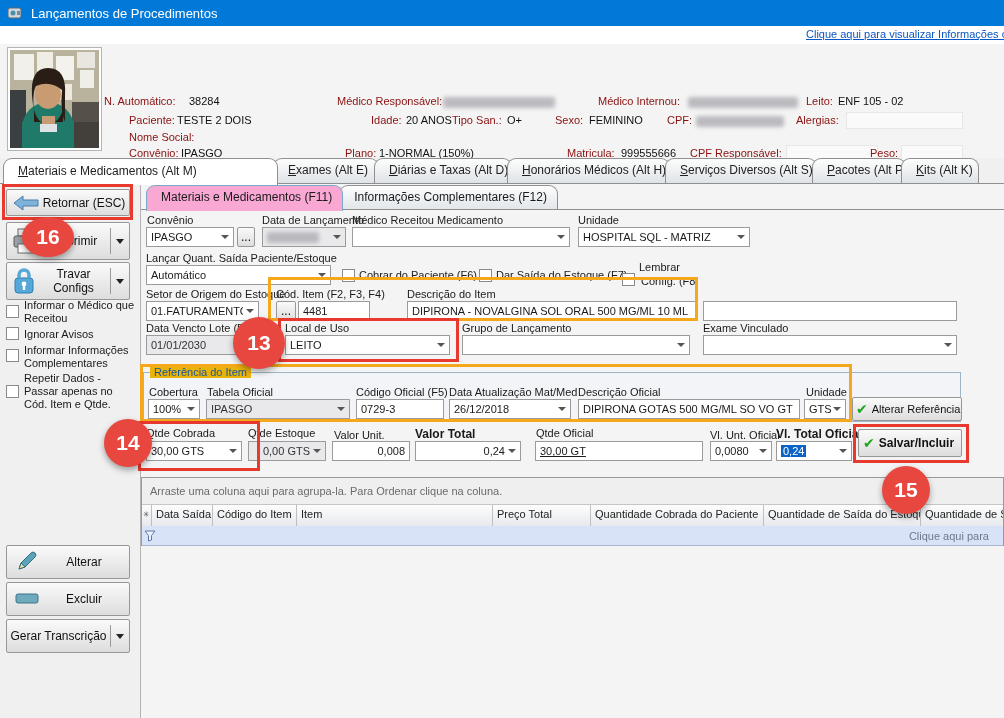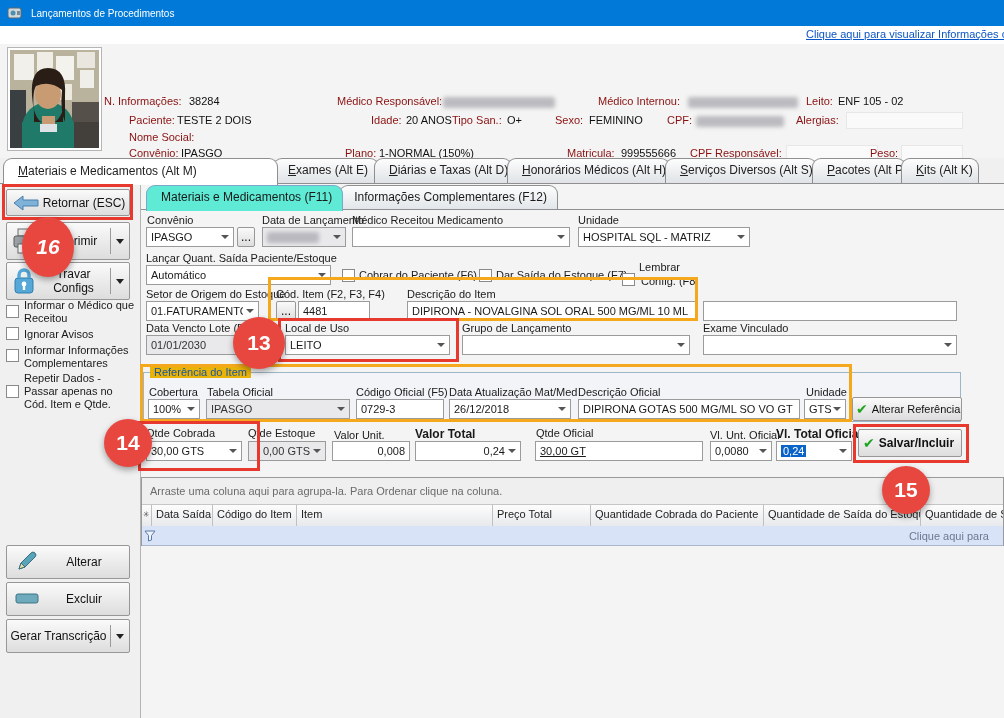--- a/index.html
+++ b/index.html
@@ -1,21 +1,21 @@
 <!DOCTYPE html>
 <html><head>
 <meta charset="utf-8">
 <style>
   html,body{margin:0;padding:0;}
   body{font-family:"Liberation Sans","DejaVu Sans",sans-serif;background:#d8d8d8;}
   #win{position:relative;width:1004px;height:718px;background:#f0f0f0;overflow:hidden;font-size:11px;color:#1a1a1a;}
 
   
   .titlebar{position:absolute;left:0;top:0;width:1004px;height:26px;background:#0079d8;display:flex;align-items:center;}
-  .titlebar .title{color:#fff;font-size:10px;margin-left:8px;}
+  .titlebar .title{color:#fff;font-size:13px;margin-left:8px;}
   .appicon{margin-left:7px;width:16px;height:16px;display:inline-block;}
 
   
   .linkbar{position:absolute;left:0;top:26px;width:1004px;height:18px;background:#ffffff;overflow:hidden;}
   .toplink{position:absolute;left:806px;top:2px;color:#0a55c4;text-decoration:underline;white-space:nowrap;cursor:pointer;}
 
   
   .header{position:absolute;left:0;top:44px;width:1004px;height:114px;background:#f4f4f4;}
   .photo{position:absolute;left:7px;top:3px;width:95px;height:104px;background:#fff;border:1px solid #b5b5b5;padding:2px;box-sizing:border-box;}
   .L{position:absolute;color:#8a1010;white-space:nowrap;}
@@ -23,21 +23,21 @@
   .blur{position:absolute;height:11px;border-radius:2px;background:#b4b4ba;filter:blur(2px);opacity:.9;}
   .faint{position:absolute;height:15px;background:#fafafa;border:1px solid #e7e7e7;}
 
   
   .tabline{position:absolute;left:0;top:183px;width:1004px;height:1px;background:#8f8f8f;}
   .tabbar{position:absolute;left:3px;top:158px;height:26px;display:flex;}
   .maintab{box-sizing:border-box;height:25px;margin-right:-5px;padding:4px 8px 0 14px;border:1px solid #8f8f8f;border-bottom:none;border-radius:9px 9px 0 0;background:linear-gradient(#fdfdfd,#dfe3e7);font-size:12px;white-space:nowrap;color:#222;}
   .maintab.active{background:#fff;height:27px;z-index:5;position:relative;padding-top:5px;}
   .subtabbar{position:absolute;left:146px;top:185px;height:25px;display:flex;z-index:4;}
   .subtab{box-sizing:border-box;height:24px;margin-right:-4px;padding:4px 10px 0 14px;border:1px solid #8f8f8f;border-bottom:none;border-radius:9px 9px 0 0;background:linear-gradient(#fdfdfd,#e2e6ea);font-size:12px;white-space:nowrap;}
-  .subtab.active{background:#5eead4;border-color:#7ba7c9;height:26px;z-index:6;position:relative;}
+  .subtab.active{background:#f9a8d4;border-color:#7ba7c9;height:26px;z-index:6;position:relative;}
   .subtabline{position:absolute;left:141px;top:209px;width:863px;height:1px;background:#8f8f8f;z-index:3;}
 
   
   .sidebar{position:absolute;left:0;top:184px;width:141px;height:534px;background:#f0f0f0;border-right:1px solid #b4b4b4;box-sizing:border-box;}
   .main{position:absolute;left:141px;top:184px;width:863px;height:534px;background:#f4f4f4;}
 
   
   .sbtn{position:absolute;box-sizing:border-box;background:linear-gradient(#fafafa,#dddddd);border:1px solid #979797;border-radius:2px;display:flex;align-items:center;font-size:12px;color:#111;cursor:pointer;}
   .sbtn .cap{flex:1;text-align:center;}
   .splitdiv{width:1px;height:70%;background:#9a9a9a;}
@@ -105,21 +105,21 @@
         <ellipse cx="38" cy="78" rx="26" ry="26" fill="#1f7a6a"></ellipse>
         <rect x="12" y="72" width="52" height="26" fill="#1f7a6a"></rect>
         <ellipse cx="38" cy="44" rx="13" ry="15" fill="#c99b72"></ellipse>
         <path d="M22 46 Q20 18 38 18 Q57 18 55 46 L55 72 Q50 60 52 40 Q40 30 26 36 Q22 42 24 64 Z" fill="#2a1d16"></path>
         <path d="M24 60 Q28 74 38 74 Q48 74 53 60 L53 72 L24 72 Z" fill="#2a1d16"></path>
         <rect x="32" y="66" width="13" height="10" fill="#c99b72"></rect>
         <rect x="30" y="74" width="17" height="8" fill="#dfe3e6"></rect>
       </svg>
     </div>
 
-    <span class="L" style="left:104px;top:51px;">N. Informações:</span>
+    <span class="L" style="left:104px;top:51px;">N. Automático:</span>
     <span class="V" style="left:189px;top:51px;">38284</span>
     <span class="L" style="left:337px;top:51px;">Médico Responsável:</span>
     <span class="blur" style="left:443px;top:53px;width:112px;"></span>
     <span class="L" style="left:598px;top:51px;">Médico Internou:</span>
     <span class="blur" style="left:688px;top:53px;width:110px;"></span>
     <span class="L" style="left:806px;top:51px;">Leito:</span>
     <span class="V" style="left:838px;top:51px;">ENF 105 - 02</span>
 
     <span class="L" style="left:129px;top:70px;">Paciente:</span>
     <span class="V" style="left:177px;top:70px;">TESTE 2 DOIS</span>
@@ -415,18 +415,18 @@
     </div>
   </div>
 
   <div class="ann-box red" style="left:2px;top:184px;width:131px;height:36px;"></div>
   <div class="ann-box orange" style="left:268px;top:277px;width:430px;height:44px;"></div>
   <div class="ann-box red" style="left:278px;top:318px;width:181px;height:44px;"></div>
   <div class="ann-box orange" style="left:140px;top:364px;width:712px;height:58px;"></div>
   <div class="ann-box red" style="left:138px;top:421px;width:122px;height:50px;"></div>
   <div class="ann-box red" style="left:853px;top:424px;width:116px;height:39px;"></div>
 
-  <div class="circle" style="left:22px;top:217px;width:52px;height:60px;font-style:italic;">16</div>
+  <div class="circle" style="left:22px;top:217px;width:52px;height:40px;">16</div>
   <div class="circle" style="left:233px;top:317px;width:52px;height:52px;">13</div>
   <div class="circle" style="left:104px;top:419px;width:48px;height:48px;">14</div>
   <div class="circle" style="left:882px;top:466px;width:48px;height:48px;">15</div>
 
 </div>
 
 </body></html>

